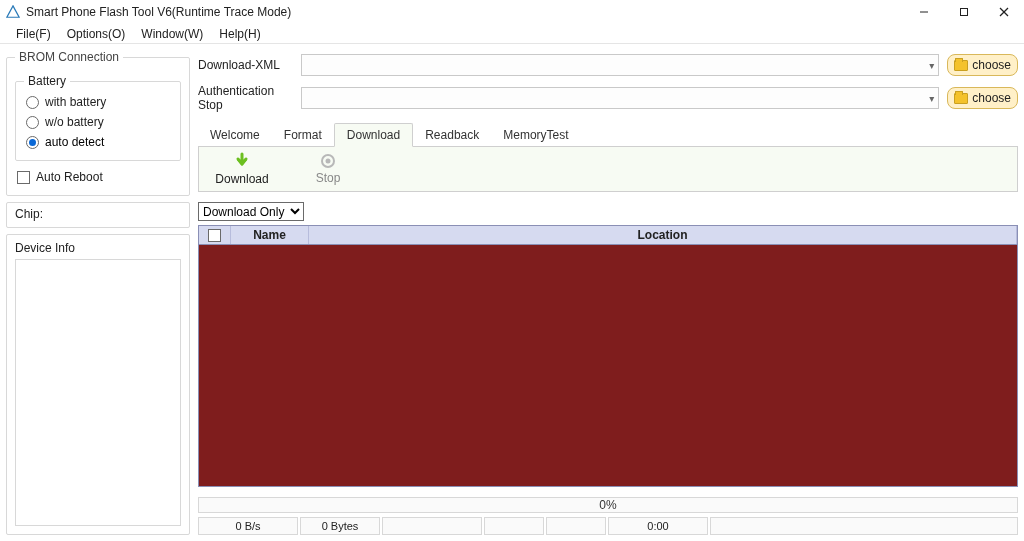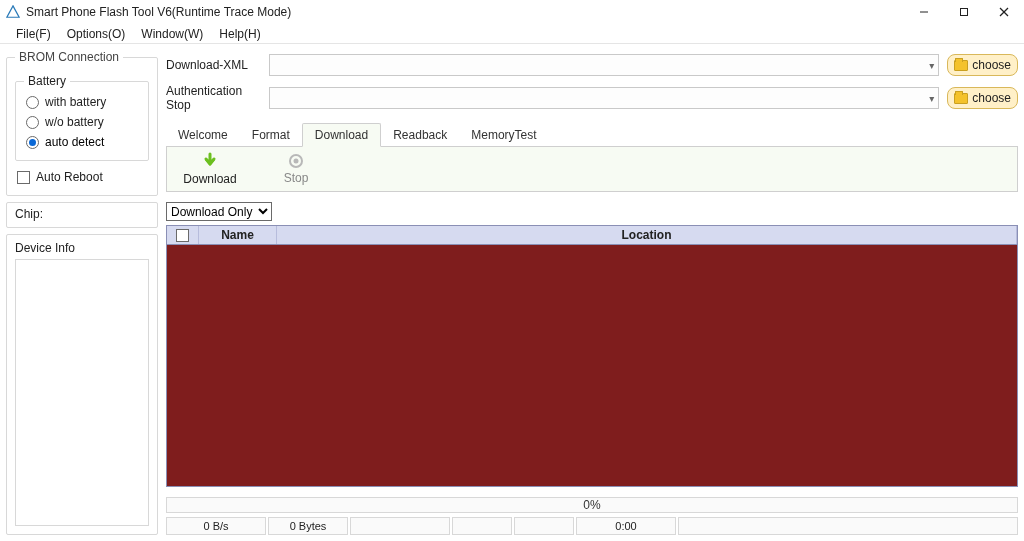--- a/index.html
+++ b/index.html
@@ -5,21 +5,21 @@
   * { box-sizing: border-box; font-family: "Segoe UI", Tahoma, sans-serif; font-size: 12px; }
   html,body { margin:0; padding:0; width:1024px; height:541px; background:#fff; color:#222; overflow:hidden; }
   .titlebar { height:24px; display:flex; align-items:center; padding-left:6px; }
   .titlebar .logo { width:14px; height:14px; margin-right:6px; }
   .titlebar .spacer { flex:1; }
   .winbtn { width:40px; height:24px; display:flex; align-items:center; justify-content:center; }
   .winbtn svg { width:10px; height:10px; }
   .menubar { height:20px; display:flex; align-items:flex-end; padding-left:8px; border-bottom:1px solid #e5e5e5; }
   .menubar span { padding:2px 8px; }
   .content { display:flex; height:calc(100% - 44px); padding:6px; gap:8px; }
-  .leftcol { width:152px; display:flex; flex-direction:column; gap:6px; }
+  .leftcol { width:184px; display:flex; flex-direction:column; gap:6px; }
   .rightcol { flex:1; display:flex; flex-direction:column; }
   fieldset.group { border:1px solid #d8d8d8; border-radius:2px; padding:6px 8px 8px 8px; margin:0; }
   fieldset.group > legend { padding:0 4px; color:#444; }
   fieldset.inner { border:1px solid #d8d8d8; border-radius:2px; padding:4px 8px 8px 8px; margin:4px 0 6px 0; }
   fieldset.inner > legend { padding:0 4px; }
   .radio-row, .chk-row { display:flex; align-items:center; gap:6px; padding:3px 2px; }
   .radio { width:13px; height:13px; border:1px solid #6a6a6a; border-radius:50%; display:flex; align-items:center; justify-content:center; background:#fff; }
   .radio.sel::after { content:""; width:7px; height:7px; background:#0a68d6; border-radius:50%; }
   .chk { width:13px; height:13px; border:1px solid #6a6a6a; background:#fff; }
   .devbox { flex:1; display:flex; flex-direction:column; }

